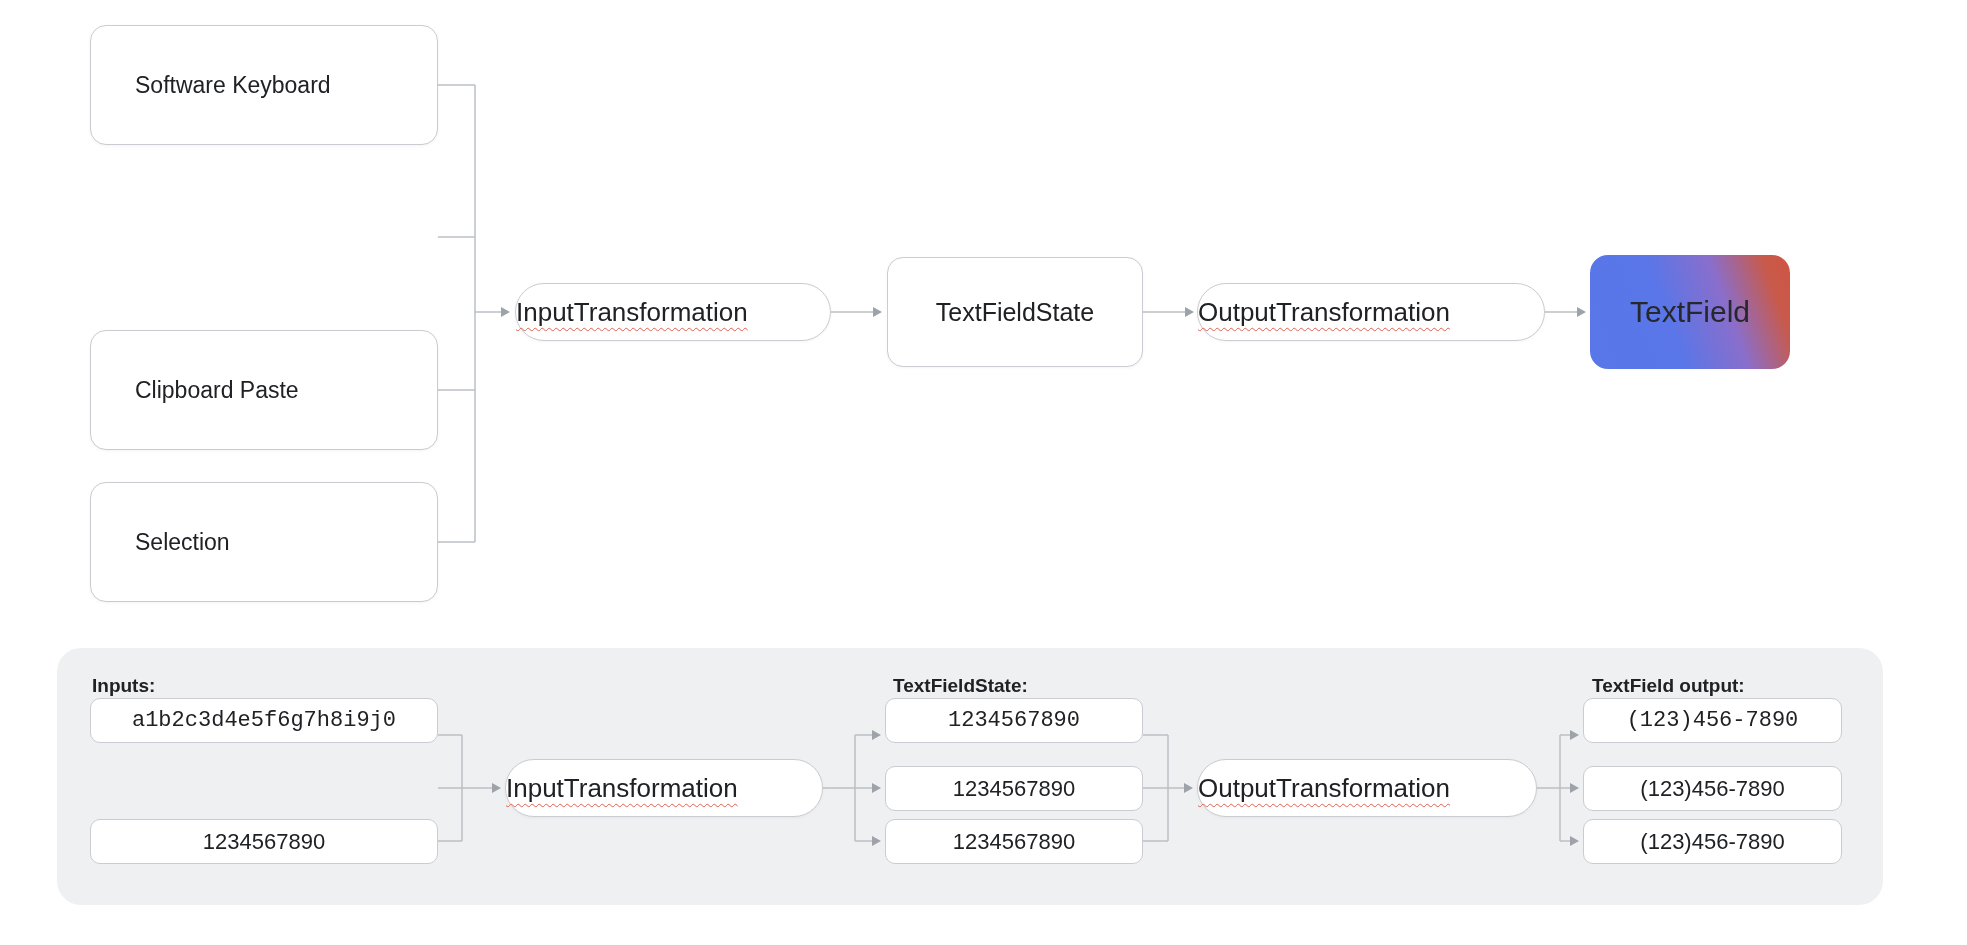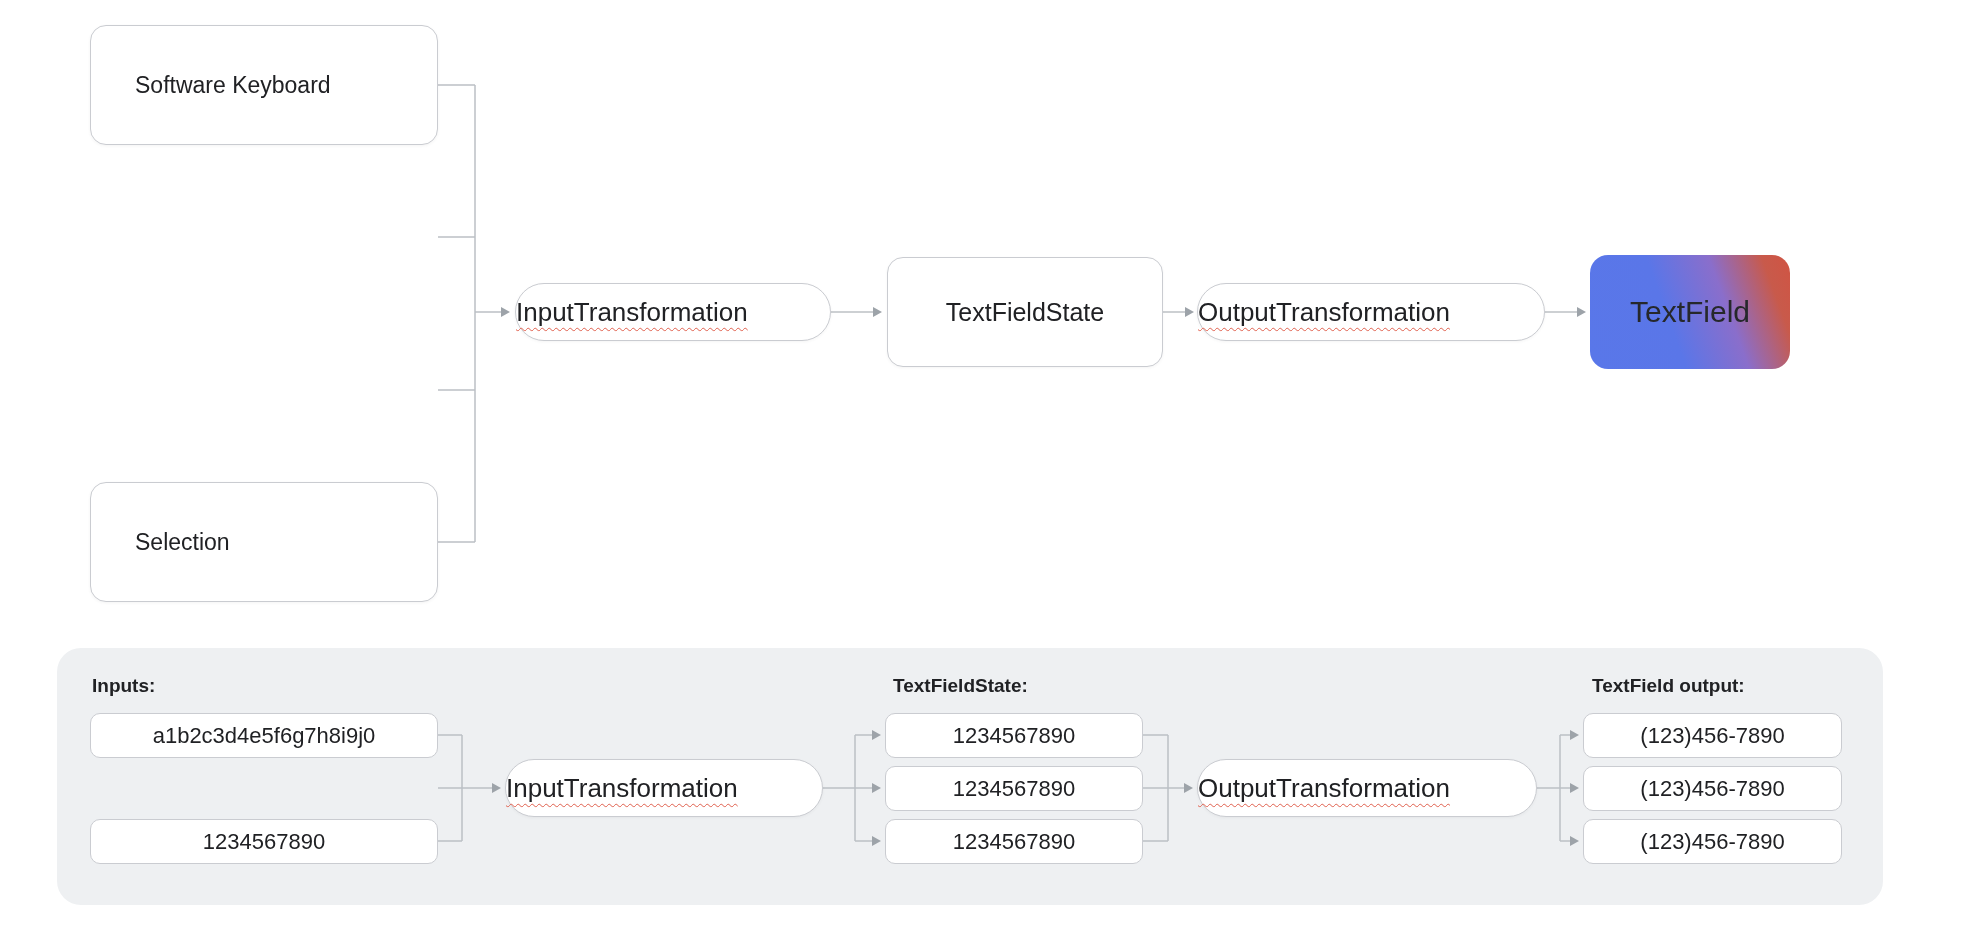--- a/index.html
+++ b/index.html
@@ -42,21 +42,21 @@
   }
   .heading{position:absolute;font-size:19px;font-weight:bold;line-height:24px;white-space:nowrap;}
   .mini{
     position:absolute;height:45px;background:#fff;border:1.5px solid #caccd1;border-radius:10px;
     box-sizing:border-box;display:flex;align-items:center;justify-content:center;
     font-size:22px;white-space:nowrap;
   }
   .mini.col-in{left:90px;width:348px;}
   .mini.col-state{left:885px;width:258px;}
   .mini.col-out{left:1583px;width:259px;}
-  .row1{top:713px;} .row2{top:766px;} .row3{top:819px;}
+  .row1{top:698px;font-family:Liberation Mono, monospace;} .row2{top:766px;} .row3{top:819px;}
 </style>
 </head>
 <body>
 
 <div class="canvas">
 
   <div class="panel"></div>
 
   <svg class="wires" viewBox="0 0 1967 945">
     <g>
@@ -81,28 +81,31 @@
       <path d="M1537 788 H1560 M1560 735 V841 M1560 735 H1570 M1560 788 H1570 M1560 841 H1570"></path>
       <polygon points="1570,730 1579,735 1570,740"></polygon>
       <polygon points="1570,783 1579,788 1570,793"></polygon>
       <polygon points="1570,836 1579,841 1570,846"></polygon>
     </g>
   </svg>
 
   <div class="src-box" style="top:25px">
     <span>Software Keyboard</span>
   </div>
+  <div class="src-box" style="top:330px">
+    <span>Clipboard Paste</span>
+  </div>
   <div class="src-box" style="top:482px">
     <span>Selection</span>
   </div>
 
   <div class="pill" style="left:515px;top:283px;width:316px;height:58px">
     <span class="squiggle">InputTransformation</span>
   </div>
-  <div class="node-box" style="left:887px;top:257px;width:276px;height:110px">
+  <div class="node-box" style="left:887px;top:257px;width:256px;height:110px">
     <span>TextFieldState</span>
   </div>
   <div class="pill" style="left:1197px;top:283px;width:348px;height:58px">
     <span class="squiggle">OutputTransformation</span>
   </div>
   <div class="gradient-box">
     <span>TextField</span>
   </div>
 
   <div class="heading" style="left:92px;top:674px">Inputs:</div>

